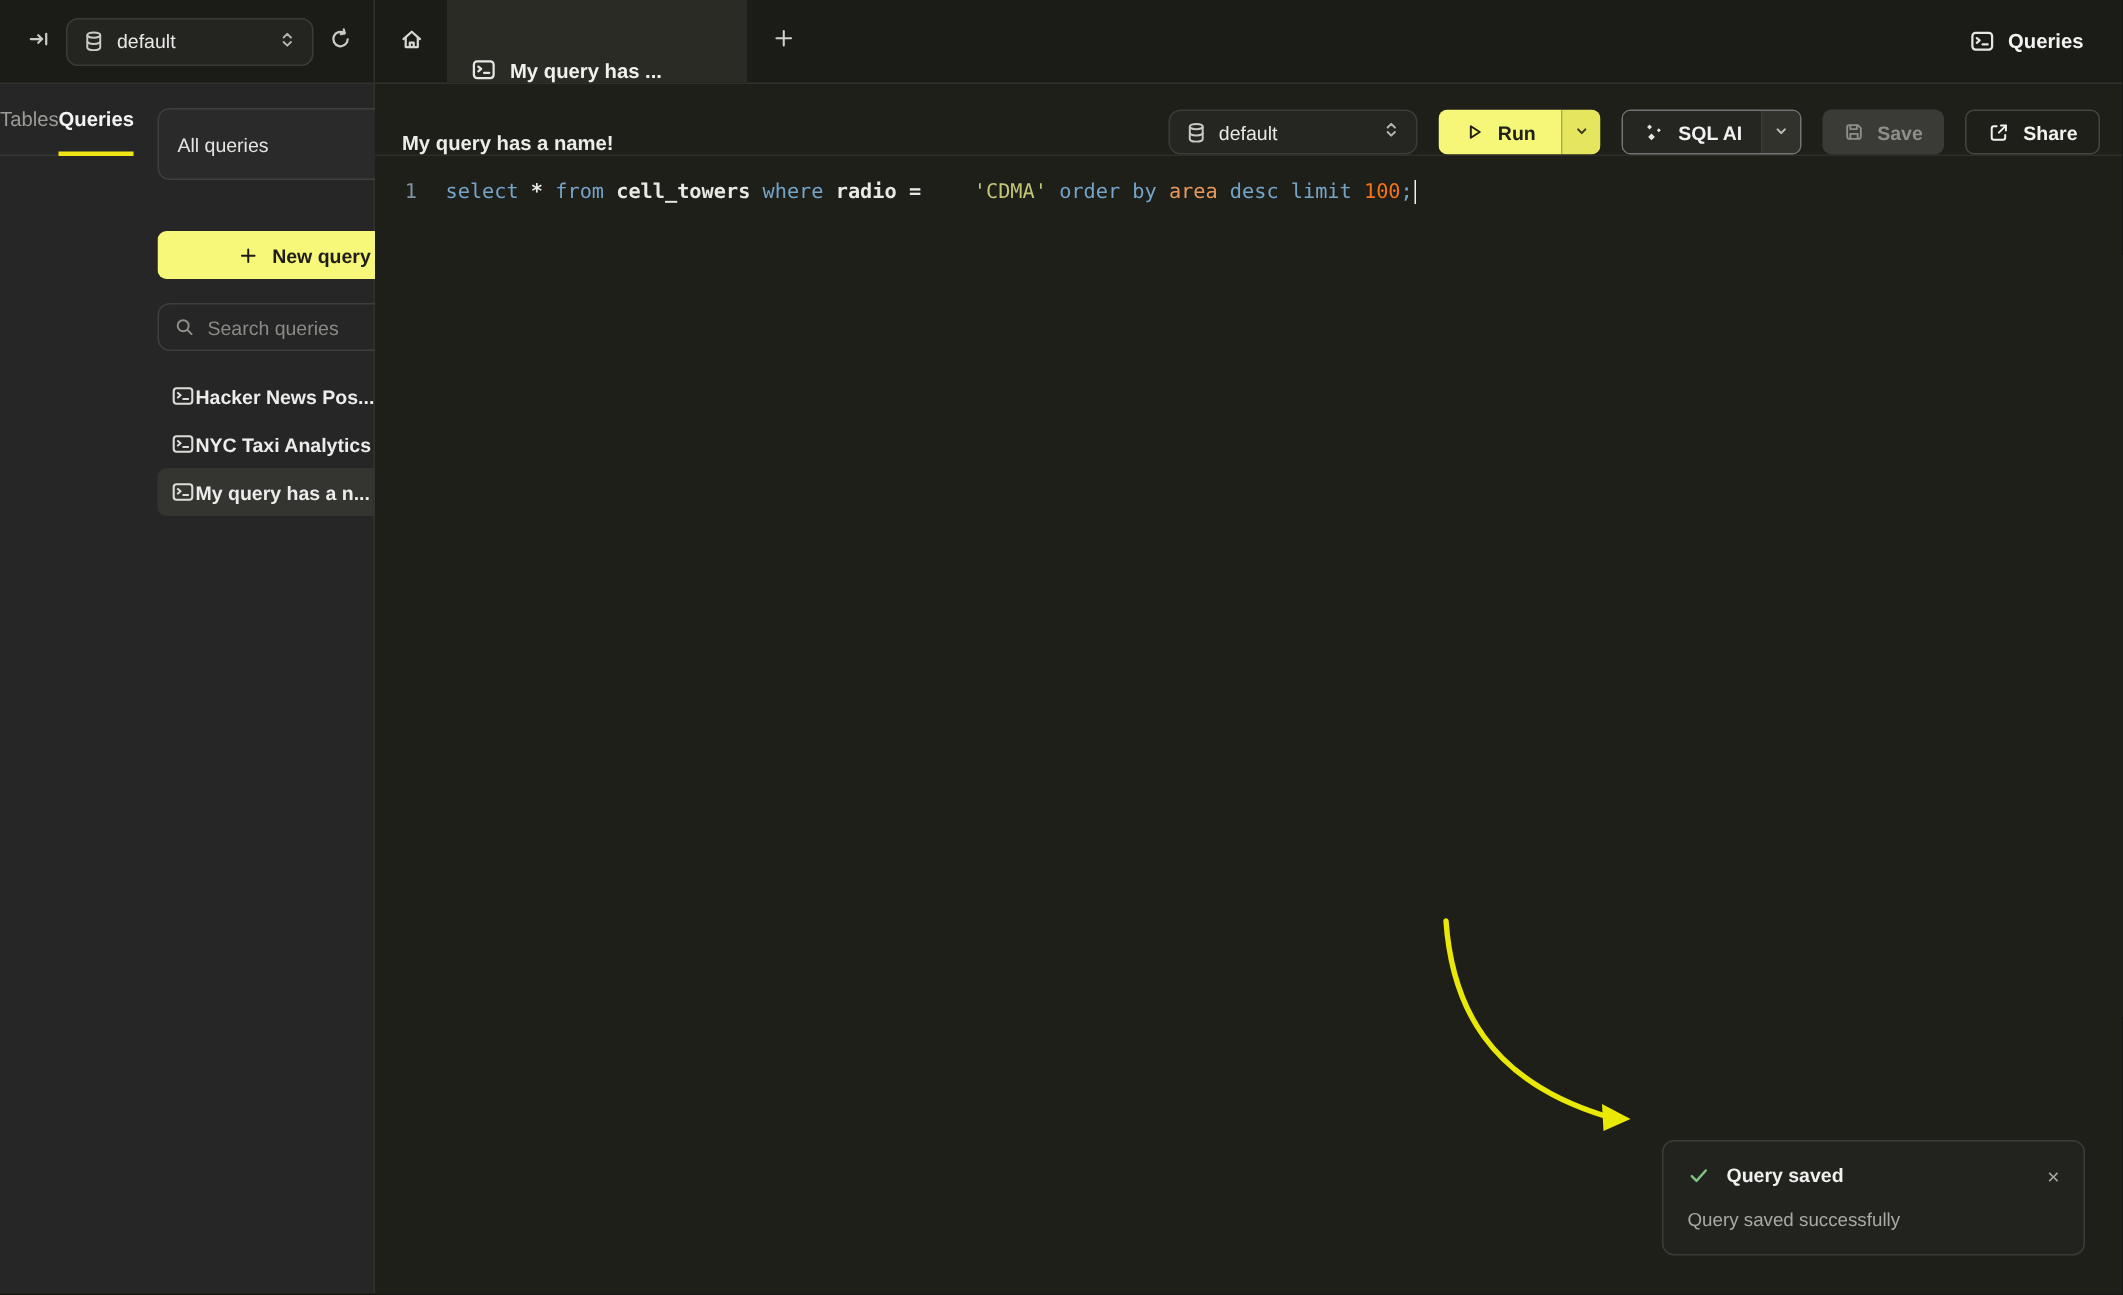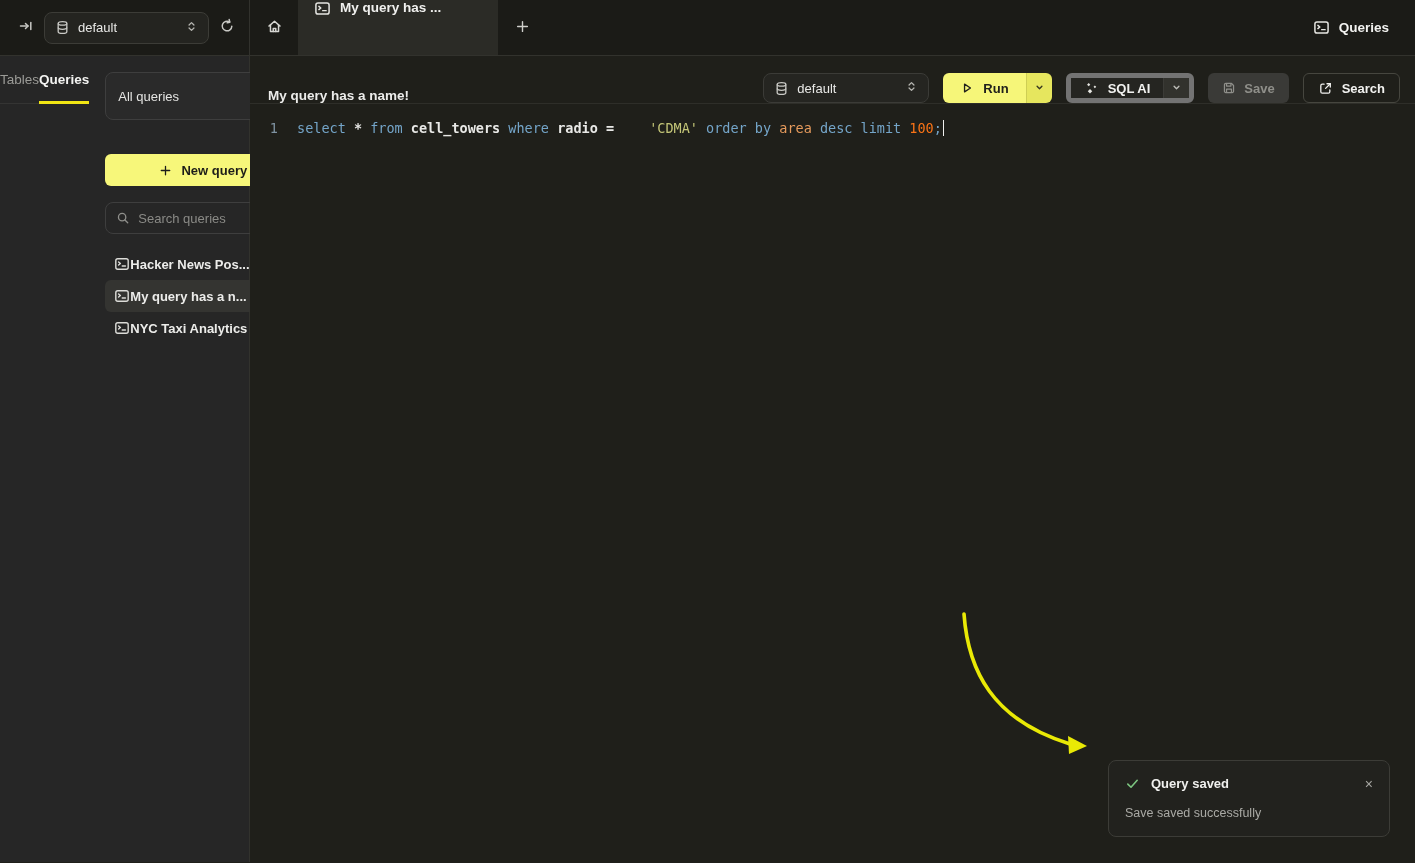--- a/index.html
+++ b/index.html
@@ -15,21 +15,21 @@
   .icon-btn { display:flex; align-items:center; justify-content:center; color:#c9c9c5;
               background:none; border:none; cursor:pointer; }
   .db-select { flex:1; display:flex; align-items:center; gap:8px; height:32px;
                background:#242420; border:1px solid #3c3c37; border-radius:8px;
                padding:0 10px; color:#e8e8e6; cursor:pointer; }
   .db-select .lbl { font-size:13px; font-weight:500; }
   .db-select .updown { margin-left:auto; color:#b5b5b0; }
 
   .tabstrip { flex:1; display:flex; align-items:stretch; }
   .home-btn { width:48px; display:flex; align-items:center; justify-content:center; color:#d6d6d2; cursor:pointer; }
-  .edit-tab { width:200px; display:flex; align-items:flex-start; gap:9px; padding:0 16px;
+  .edit-tab { width:200px; display:flex; align-items:flex-end; gap:9px; padding:0 16px;
               background:#2b2b26; color:#f0f0ee; font-weight:600; font-size:13.5px; cursor:pointer; }
   .plus-btn { width:48px; display:flex; align-items:center; justify-content:center;
               color:#cfcfcb; font-size:19px; font-weight:400; cursor:pointer; }
   .queries-indicator { margin-left:auto; display:flex; align-items:center; gap:9px;
                        padding-right:26px; font-weight:700; font-size:13.5px; color:#f2f2f0; cursor:pointer; }
 
   
   .body-row { display:flex; height:806px; }
 
   
@@ -70,21 +70,21 @@
   .toolbar { margin-left:auto; display:flex; align-items:center; gap:14px; }
   .tb-db { width:166px; height:30px; display:flex; align-items:center; gap:8px;
            background:#252521; border:1px solid #3b3b37; border-radius:8px; padding:0 10px;
            color:#e8e8e6; cursor:pointer; }
   .tb-db .updown { margin-left:auto; color:#b5b5b0; }
   .split-btn { height:30px; display:flex; border-radius:6px; overflow:hidden; cursor:pointer; }
   .run-main { display:flex; align-items:center; gap:9px; padding:0 17px;
               background:#f6f679; color:#21211c; font-weight:600; font-size:13px; }
   .run-caret { width:26px; display:flex; align-items:center; justify-content:center;
                background:#e6e65e; border-left:1px solid rgba(0,0,0,0.10); color:#3a3a20; }
-  .sqlai { border:5px solid #737373; }
+  .sqlai { border:1px solid #737373; }
   .sqlai-main { display:flex; align-items:center; gap:9px; padding:0 13px;
                 background:#252521; color:#f2f2f0; font-weight:700; font-size:13px; }
   .sqlai-caret { width:26px; display:flex; align-items:center; justify-content:center;
                  background:#32322d; border-left:1px solid #3b3b37; color:#bcbcb7; }
   .save-btn { height:30px; display:flex; align-items:center; gap:8px; padding:0 14px;
               background:#3a3a37; border:none; border-radius:6px; color:#8f8f8a;
               font-weight:600; font-size:13px; cursor:default; }
   .share-btn { height:30px; display:flex; align-items:center; gap:9px; padding:0 14px;
                background:transparent; border:1px solid #46463f; border-radius:6px;
                color:#f2f2f0; font-weight:600; font-size:13px; cursor:pointer; }
@@ -252,39 +252,39 @@
             <div class="query-item">
               <span style="display:flex;">
                 <svg width="16" height="16" viewBox="0 0 16 16" fill="none" stroke="currentColor" stroke-width="1.4" stroke-linecap="round" stroke-linejoin="round">
                   <rect x="1.8" y="2.8" width="12.4" height="10.4" rx="2"></rect>
                   <path d="M4.6 6 6.4 7.5 4.6 9"></path>
                   <path d="M8.2 10h3.2"></path>
                 </svg>
               </span>
               <span>Hacker News Pos...</span>
             </div>
+            <div class="query-item">
+              <span style="display:flex;">
+                <svg width="16" height="16" viewBox="0 0 16 16" fill="none" stroke="currentColor" stroke-width="1.4" stroke-linecap="round" stroke-linejoin="round">
+                  <rect x="1.8" y="2.8" width="12.4" height="10.4" rx="2"></rect>
+                  <path d="M4.6 6 6.4 7.5 4.6 9"></path>
+                  <path d="M8.2 10h3.2"></path>
+                </svg>
+              </span>
+              <span>NYC Taxi Analytics</span>
+            </div>
             <div class="query-item selected">
               <span style="display:flex;">
                 <svg width="16" height="16" viewBox="0 0 16 16" fill="none" stroke="currentColor" stroke-width="1.4" stroke-linecap="round" stroke-linejoin="round">
                   <rect x="1.8" y="2.8" width="12.4" height="10.4" rx="2"></rect>
                   <path d="M4.6 6 6.4 7.5 4.6 9"></path>
                   <path d="M8.2 10h3.2"></path>
                 </svg>
               </span>
               <span>My query has a n...</span>
-            </div>
-            <div class="query-item">
-              <span style="display:flex;">
-                <svg width="16" height="16" viewBox="0 0 16 16" fill="none" stroke="currentColor" stroke-width="1.4" stroke-linecap="round" stroke-linejoin="round">
-                  <rect x="1.8" y="2.8" width="12.4" height="10.4" rx="2"></rect>
-                  <path d="M4.6 6 6.4 7.5 4.6 9"></path>
-                  <path d="M8.2 10h3.2"></path>
-                </svg>
-              </span>
-              <span>NYC Taxi Analytics</span>
             </div>
           </div>
       </div>
     </div>
 
     <div class="main">
       <div class="main-header">
         <span class="page-title">My query has a name!</span>
         <div class="toolbar">
 
@@ -355,21 +355,21 @@
           </button>
 
           <button class="share-btn">
             <span style="display:flex;">
               <svg width="15" height="15" viewBox="0 0 16 16" fill="none" stroke="currentColor" stroke-width="1.4" stroke-linecap="round" stroke-linejoin="round">
                   <path d="M6.5 3.4H4.6A1.6 1.6 0 0 0 3 5v6.4A1.6 1.6 0 0 0 4.6 13H11a1.6 1.6 0 0 0 1.6-1.6V9.5"></path>
                   <path d="M9.6 2.9h3.5v3.5"></path>
                   <path d="M13.1 2.9 8.1 7.9"></path>
                 </svg>
             </span>
-            <span>Search</span>
+            <span>Share</span>
           </button>
         </div>
       </div>
 
       <div class="editor">
         <div class="code-line">
           <span class="gutter">1</span>
           <span class="code"><span class="tok-keyword">select </span><span class="tok-operator">* </span><span class="tok-keyword">from </span><span class="tok-identifier">cell_towers </span><span class="tok-keyword">where </span><span class="tok-identifier">radio </span><span class="tok-operator">= </span><span class="tok-string">'CDMA' </span><span class="tok-keyword">order by </span><span class="tok-column">area </span><span class="tok-keyword">desc </span><span class="tok-keyword">limit </span><span class="tok-number">100</span><span class="tok-punctuation">;</span><span class="caret"></span></span>
         </div>
       </div>
@@ -384,17 +384,17 @@
           <span class="check-ic" style="display:flex;">
             <svg width="15" height="15" viewBox="0 0 16 16" fill="none" stroke="currentColor" stroke-width="1.7" stroke-linecap="round" stroke-linejoin="round">
                 <path d="M3 8.6 6.4 12 13 4.6"></path>
               </svg>
           </span>
           <span class="toast-title">Query saved</span>
           <button class="toast-close">
             <span>×</span>
           </button>
         </div>
-        <div class="toast-msg">Save saved successfully</div>
+        <div class="toast-msg">Query saved successfully</div>
       </div>
     </div>
   </div>
 </div>
 
 </body></html>

